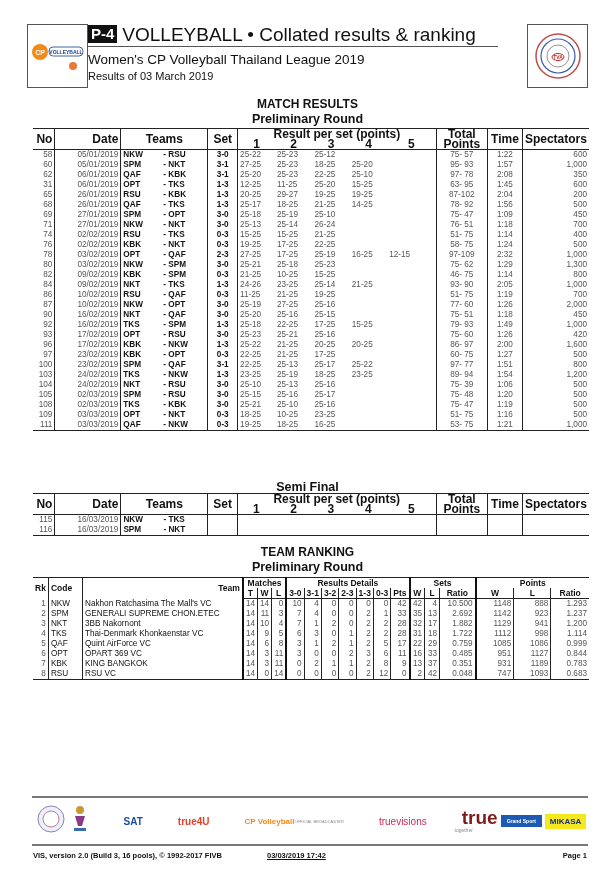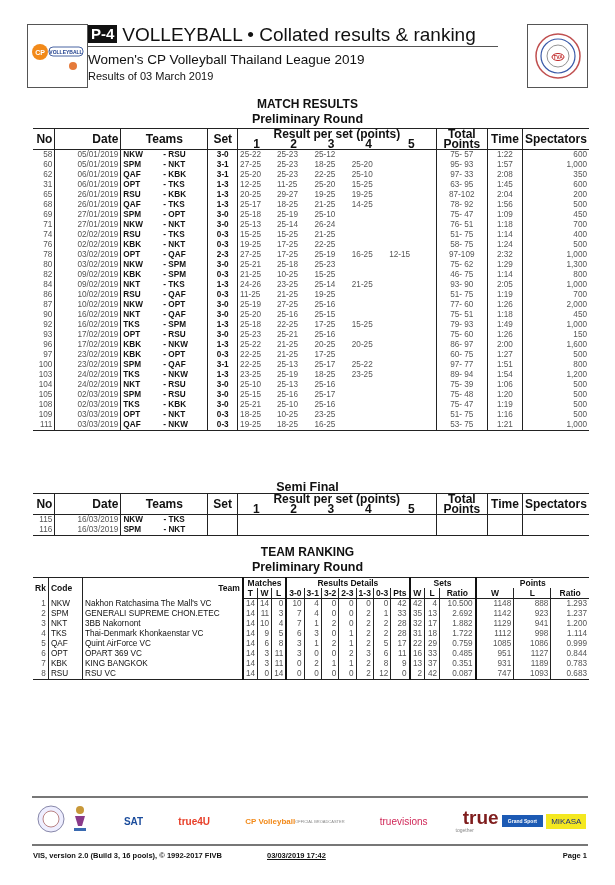--- a/index.html
+++ b/index.html
@@ -135,21 +135,21 @@
       <tr>
         <td class="r">62</td>
         <td class="r bl">06/01/2019</td>
         <td class="team bl"><span style="display: inline-block; width: 40px;">QAF</span><span>- KBK</span></td>
         <td class="set bl">3-1</td>
         <td class="bl">25-20</td>
         <td>25-23</td>
         <td>22-25</td>
         <td>25-10</td>
         <td></td>
-        <td class="c bl">97- 33</td>
+        <td class="c bl">97- 78</td>
         <td class="c bl2">2:08</td>
         <td class="r bl">350</td>
       </tr>
       <tr>
         <td class="r">31</td>
         <td class="r bl">06/01/2019</td>
         <td class="team bl"><span style="display: inline-block; width: 40px;">OPT</span><span>- TKS</span></td>
         <td class="set bl">1-3</td>
         <td class="bl">12-25</td>
         <td>11-25</td>
@@ -361,21 +361,21 @@
         <td class="r bl">17/02/2019</td>
         <td class="team bl"><span style="display: inline-block; width: 40px;">OPT</span><span>- RSU</span></td>
         <td class="set bl">3-0</td>
         <td class="bl">25-23</td>
         <td>25-21</td>
         <td>25-16</td>
         <td></td>
         <td></td>
         <td class="c bl">75- 60</td>
         <td class="c bl2">1:26</td>
-        <td class="r bl">150</td>
+        <td class="r bl">420</td>
       </tr>
       <tr>
         <td class="r">96</td>
         <td class="r bl">17/02/2019</td>
         <td class="team bl"><span style="display: inline-block; width: 40px;">KBK</span><span>- NKW</span></td>
         <td class="set bl">1-3</td>
         <td class="bl">25-22</td>
         <td>21-25</td>
         <td>20-25</td>
         <td>20-25</td>
@@ -779,21 +779,21 @@
         <td>14</td>
         <td class="thick">0</td>
         <td>0</td>
         <td>0</td>
         <td>0</td>
         <td>2</td>
         <td>12</td>
         <td>0</td>
         <td class="thick">2</td>
         <td>42</td>
-        <td>0.087</td>
+        <td>0.048</td>
         <td class="thick">747</td>
         <td>1093</td>
         <td>0.683</td>
       </tr>
     </tbody>
 </table>
 
 <div class="abs sponsors">
   <span>
     <svg width="34" height="30" viewBox="0 0 34 30">
@@ -813,18 +813,18 @@
   <span style="display:flex;flex-direction:row;align-items:center;">
     <span class="sp" style="color:#f28a1a;font-size:8px;">CP Volleyball</span>
     <span style="font-size:4px;color:#888;">OFFICIAL BROADCASTER</span>
   </span>
   <span class="sp" style="color:#d02858;font-weight:normal;">truevisions</span>
   <span style="display:flex;flex-direction:column;align-items:center;">
     <span class="sp" style="color:#7f1d1d;font-size:19px;line-height:18px;">true</span>
     <span style="font-size:5px;color:#888;">together</span>
   </span>
   <span style="background:#1c5ab4;color:#fff;font-size:5px;padding:3px 6px;font-weight:bold;">Grand Sport</span>
-  <span style="background:#f4e820;color:#1b2c7c;font-size:8px;padding:3px 5px;font-weight:normal;">MIKASA</span>
+  <span style="background:#f4e820;color:#1b2c7c;font-size:8px;padding:3px 5px;font-weight:bold;">MIKASA</span>
 </div>
 
 <div class="abs footer" style="left:33px;">VIS, version 2.0 (Build 3, 16 pools), © 1992-2017 FIVB</div>
 <div class="abs footer" style="left:267px;text-decoration:underline;">03/03/2019  17:42</div>
 <div class="abs footer" style="right:28px;">Page 1</div>
 
 </body></html>

